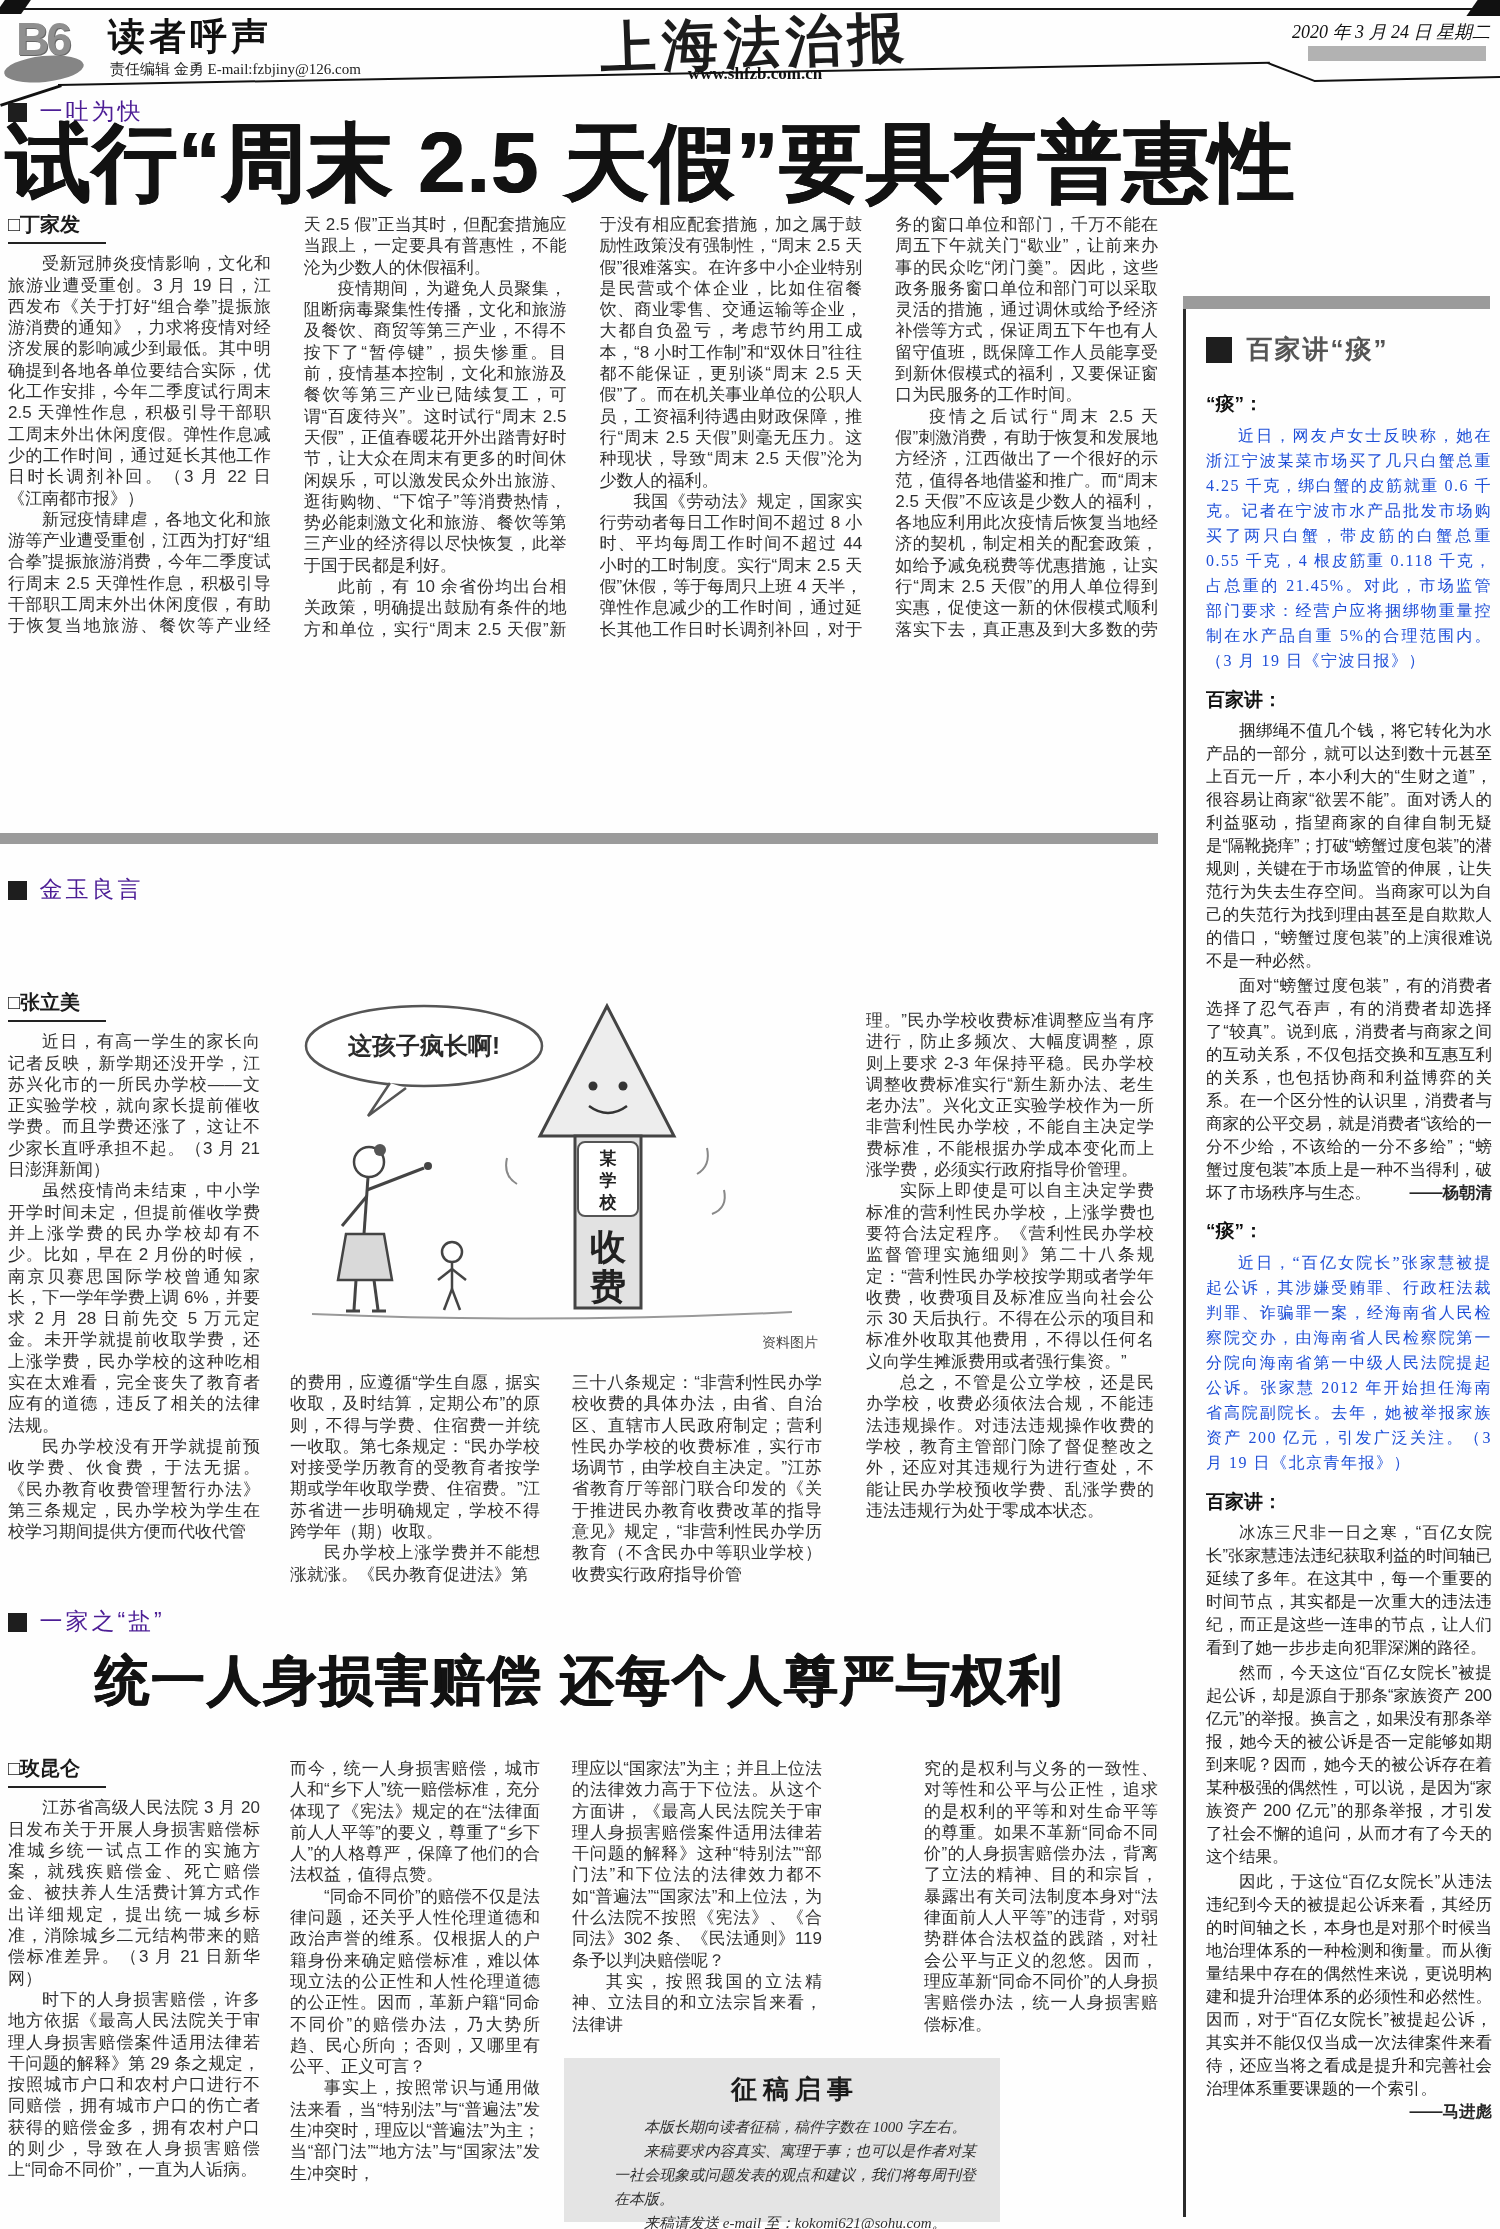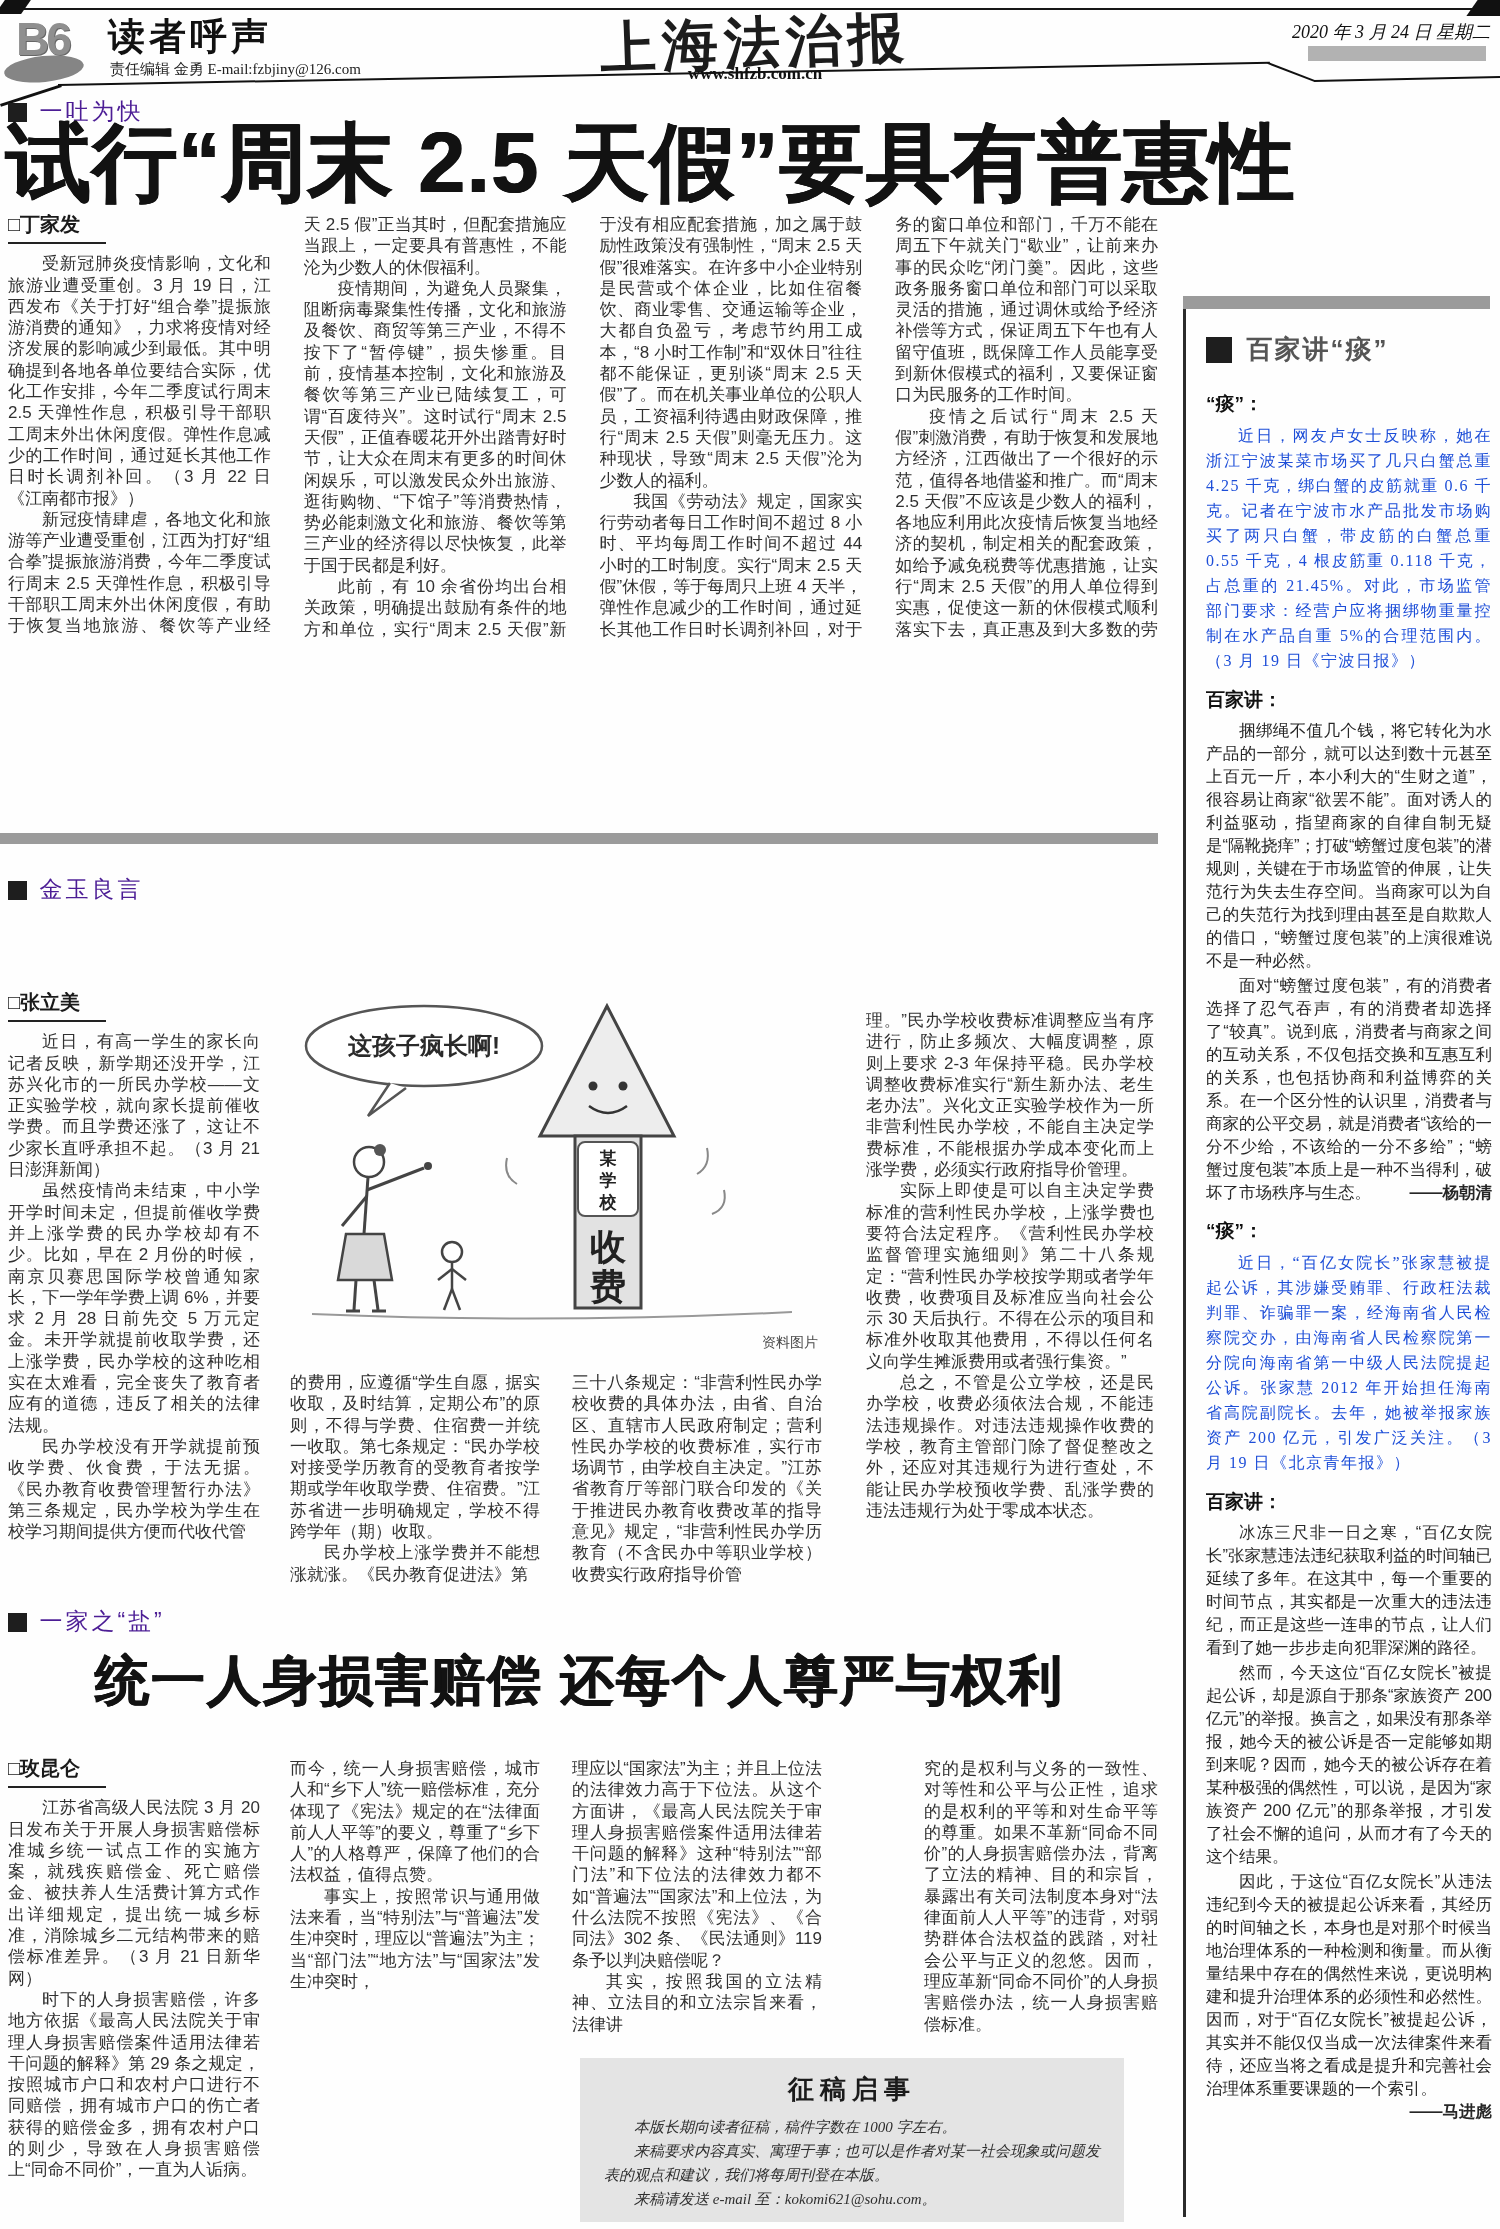--- a/index.html
+++ b/index.html
@@ -188,31 +188,32 @@
 
   <div class="abs col" style="left:8px;top:1758px;width:252px;height:465px;">
     <span class="author">□玫昆仑</span>
     <div>
         <p class="para">江苏省高级人民法院 3 月 20 日发布关于开展人身损害赔偿标准城乡统一试点工作的实施方案，就残疾赔偿金、死亡赔偿金、被扶养人生活费计算方式作出详细规定，提出统一城乡标准，消除城乡二元结构带来的赔偿标准差异。（3 月 21 日新华网）</p>
         <p class="para">时下的人身损害赔偿，许多地方依据《最高人民法院关于审理人身损害赔偿案件适用法律若干问题的解释》第 29 条之规定，按照城市户口和农村户口进行不同赔偿，拥有城市户口的伤亡者获得的赔偿金多，拥有农村户口的则少，导致在人身损害赔偿上“同命不同价”，一直为人诟病。</p>
       </div>
   </div>
   <div class="abs col" style="left:290px;top:1758px;width:250px;height:465px;">
       <p class="para cont">而今，统一人身损害赔偿，城市人和“乡下人”统一赔偿标准，充分体现了《宪法》规定的在“法律面前人人平等”的要义，尊重了“乡下人”的人格尊严，保障了他们的合法权益，值得点赞。</p>
+      <p class="para">“同命不同价”的赔偿不仅是法律问题，还关乎人性伦理道德和政治声誉的维系。仅根据人的户籍身份来确定赔偿标准，难以体现立法的公正性和人性伦理道德的公正性。因而，革新户籍“同命不同价”的赔偿办法，乃大势所趋、民心所向；否则，又哪里有公平、正义可言？</p>
       <p class="para">事实上，按照常识与通用做法来看，当“特别法”与“普遍法”发生冲突时，理应以“普遍法”为主；当“部门法”“地方法”与“国家法”发生冲突时，</p>
     </div>
   <div class="abs col" style="left:572px;top:1758px;width:250px;height:290px;">
       <p class="para cont">理应以“国家法”为主；并且上位法的法律效力高于下位法。从这个方面讲，《最高人民法院关于审理人身损害赔偿案件适用法律若干问题的解释》这种“特别法”“部门法”和下位法的法律效力都不如“普遍法”“国家法”和上位法，为什么法院不按照《宪法》、《合同法》302 条、《民法通则》119 条予以判决赔偿呢？</p>
       <p class="para">其实，按照我国的立法精神、立法目的和立法宗旨来看，法律讲</p>
     </div>
   <div class="abs col" style="left:924px;top:1758px;width:234px;height:300px;">
       <p class="para cont">究的是权利与义务的一致性、对等性和公平与公正性，追求的是权利的平等和对生命平等的尊重。如果不革新“同命不同价”的人身损害赔偿办法，背离了立法的精神、目的和宗旨，暴露出有关司法制度本身对“法律面前人人平等”的违背，对弱势群体合法权益的践踏，对社会公平与正义的忽悠。因而，理应革新“同命不同价”的人身损害赔偿办法，统一人身损害赔偿标准。</p>
     </div>
 
-  <div class="abs" id="notice-box" style="left:580px;top:2058px;width:544px;height:164px;">
+  <div class="abs" id="notice-box" style="left:564px;top:2058px;width:410px;height:164px;padding-left:26px;">
     <div id="notice-title">征稿启事</div>
     <div style="padding:0 24px;">
         <p class="notice-line">本版长期向读者征稿，稿件字数在 1000 字左右。</p>
         <p class="notice-line">来稿要求内容真实、寓理于事；也可以是作者对某一社会现象或问题发表的观点和建议，我们将每周刊登在本版。</p>
         <p class="notice-line">来稿请发送 e-mail 至：kokomi621@sohu.com。</p>
       </div>
   </div>
 
   <div class="abs grey-bar" style="left:1183px;top:296px;width:307px;height:13px;"></div>
   <div class="abs" id="sidebar-rule" style="left:1183px;top:309px;width:3px;height:1908px;"></div>

